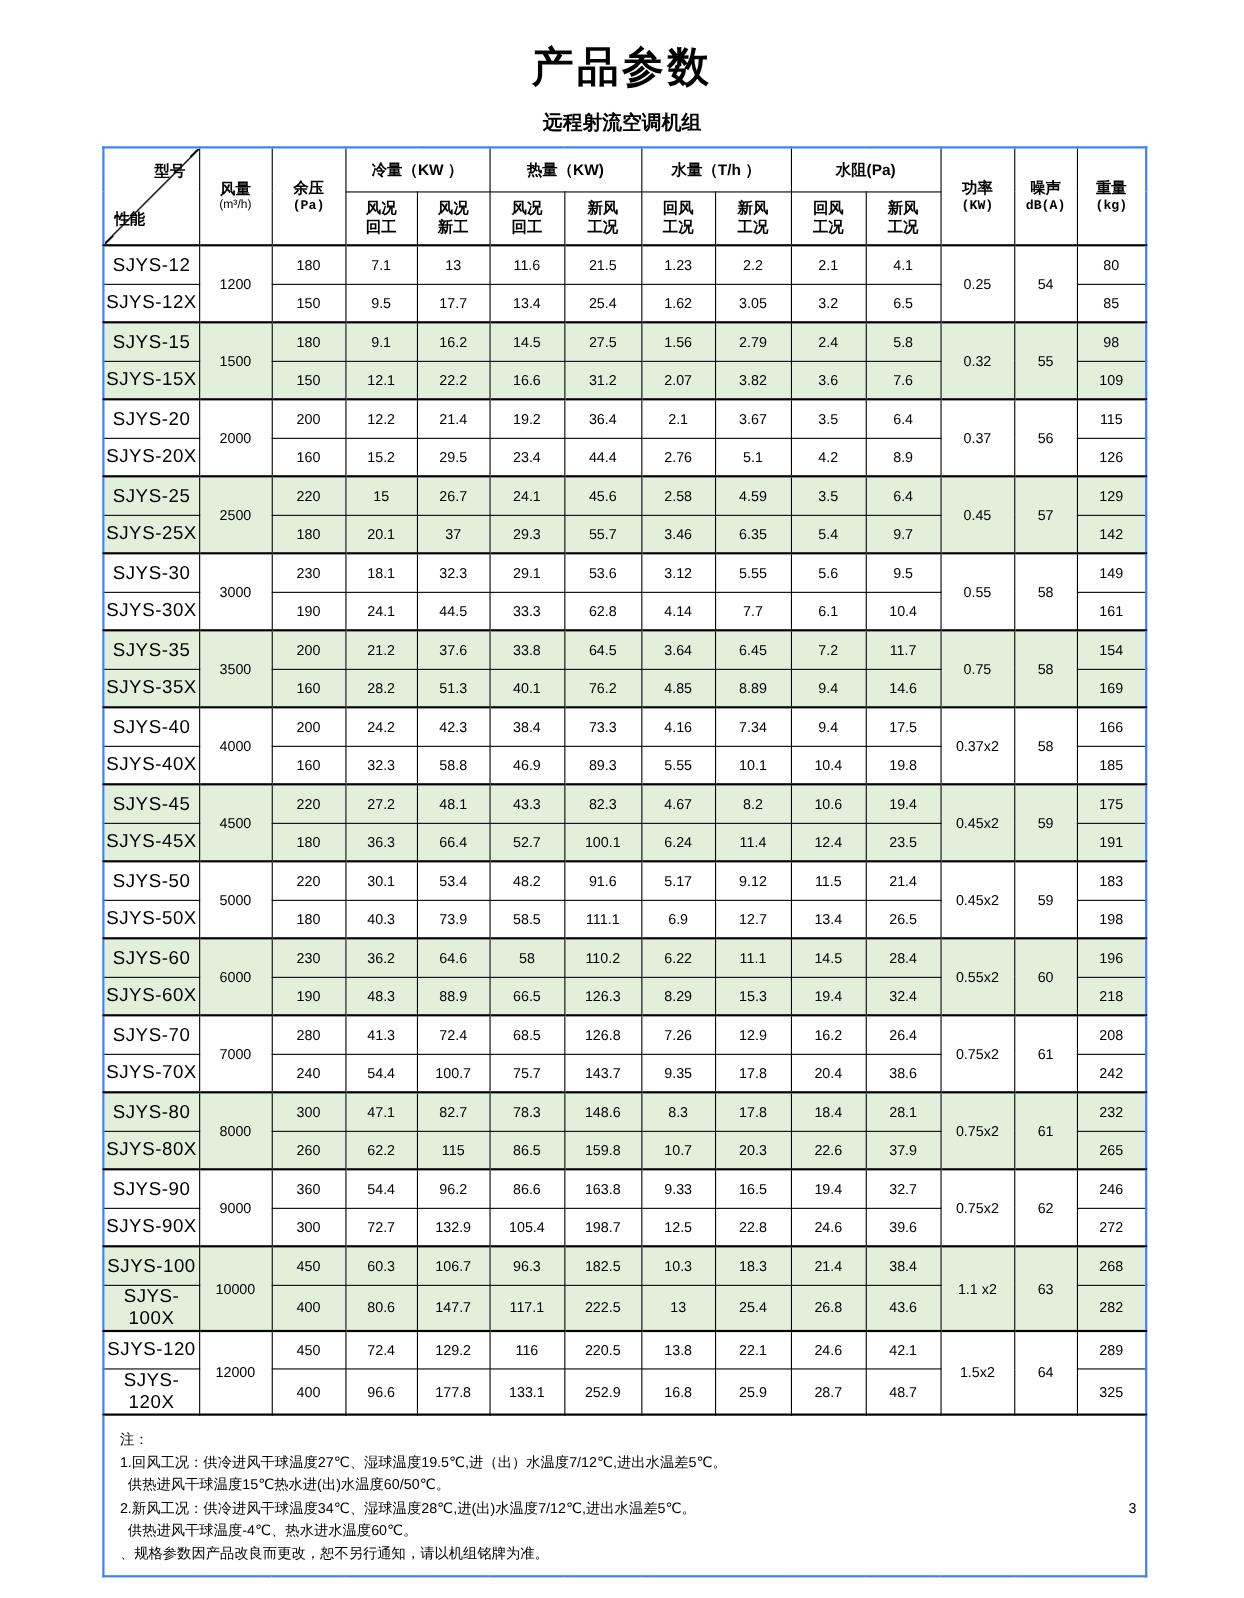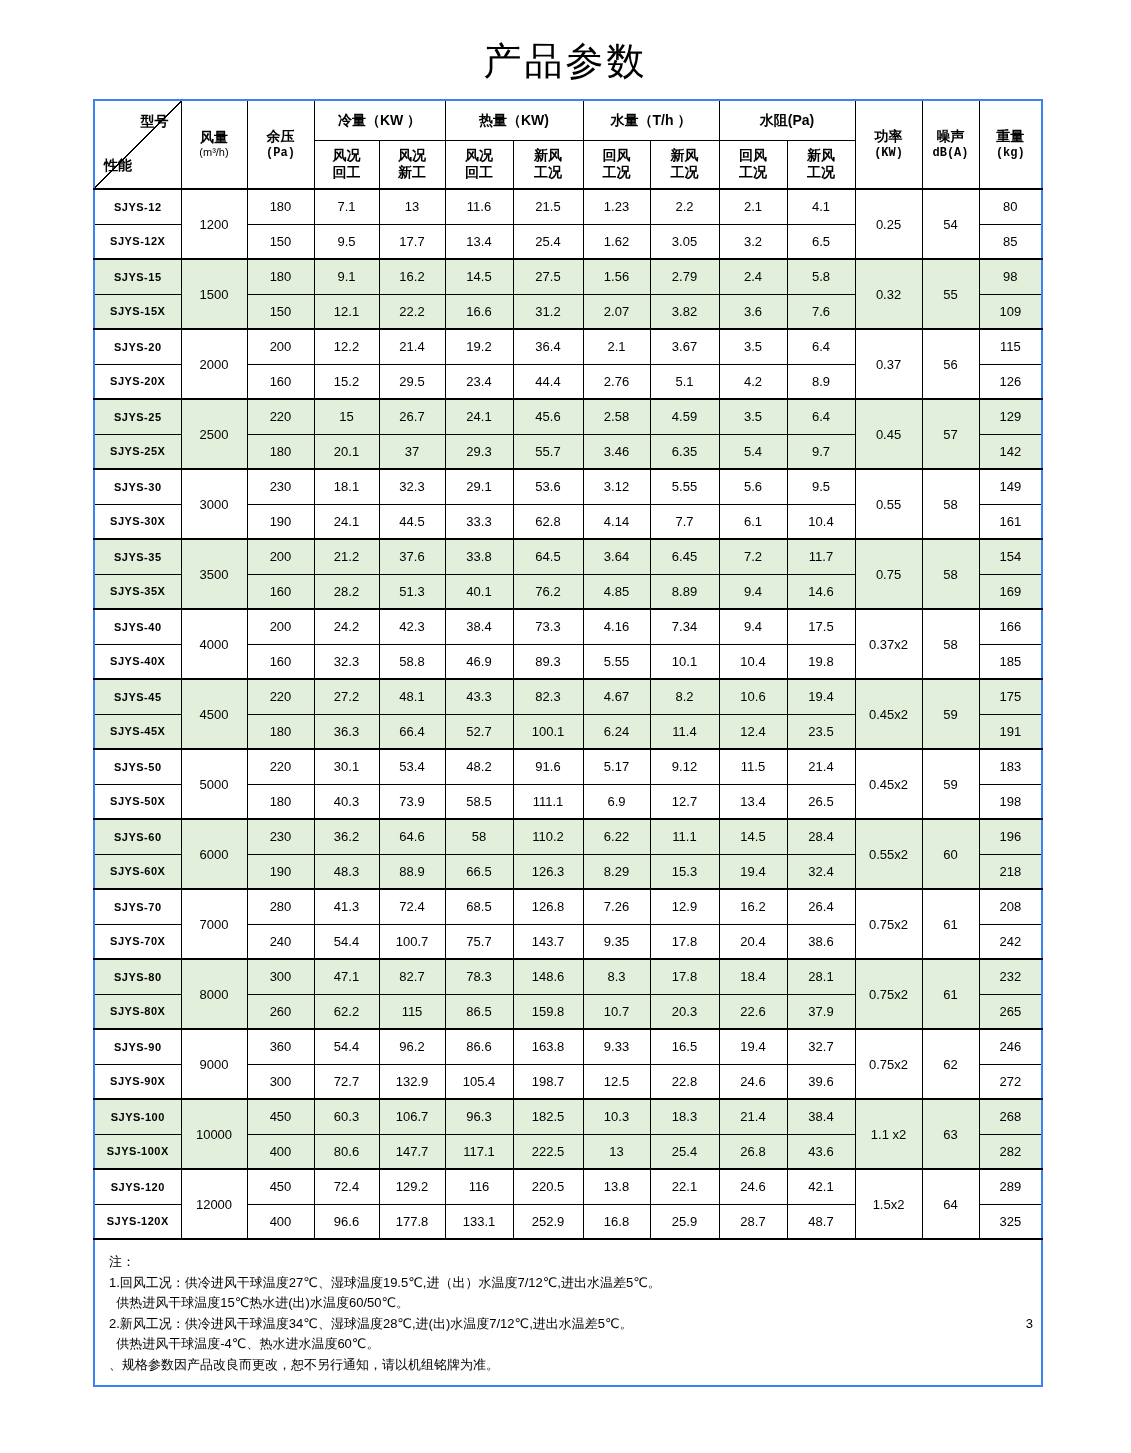--- a/index.html
+++ b/index.html
@@ -4,21 +4,21 @@
 <style>
   * { box-sizing: border-box; }
   html, body { margin: 0; padding: 0; background: #fff; }
   body {
     width: 1131px; height: 1453px;
     font-family: "Liberation Sans", "DejaVu Sans", sans-serif;
     color: #000;
   }
   .page { padding: 22px 93px 0 93px; }
   .title {
-    text-align: center; font-size: 38px; font-weight: 400;
+    text-align: center; font-size: 38px; font-weight: 700;
     letter-spacing: 3px; margin: 14px 0 12px 0;
   }
   .subtitle { text-align: center; font-size: 15px; margin: 0 0 16px 0; }
   .table-title { text-align: center; font-size: 18px; font-weight: 700; margin: 0 0 10px 0; }
 
   table.spec {
     border-collapse: collapse; table-layout: fixed;
     width: 945px; border: 2px solid #3b82f6;
   }
   .spec th, .spec td {
@@ -26,21 +26,21 @@
     padding: 0; overflow: hidden;
   }
   .spec thead th { font-weight: 700; font-size: 14px; line-height: 1.25; }
   .spec thead tr.h1 th { height: 40px; }
   .spec thead tr.h2 th { height: 49px; white-space: pre-line; }
   .spec thead { border-bottom: 2px solid #000; }
   .unit { font-size: 12px; font-weight: 700; font-family: Liberation Mono, monospace; }
   .unit-sm { font-size: 11px; font-weight: 400; }
 
   .spec tbody td { height: 35px; font-size: 13px; }
-  .spec tbody td.model { font-weight: 700; font-size: 11px; letter-spacing: 0.5px; }
+  .spec tbody td.model { font-weight: 400; font-size: 17px; letter-spacing: 0.5px; }
   .spec tr.group-start td { border-top: 2px solid #000; }
   .spec tr.green td { background: #e2efda; }
 
   th.diag { position: relative; background:
     linear-gradient(to bottom right,
       transparent 0, transparent calc(50% - 0.7px),
       #000 calc(50% - 0.7px), #000 calc(50% + 0.7px),
       transparent calc(50% + 0.7px), transparent 100%);
   }
   .diag-top { position: absolute; top: 12px; right: 12px; font-size: 14px; font-weight: 700; }
@@ -52,20 +52,21 @@
     border-top: 2px solid #000;
   }
   .note-line { line-height: 1.58; white-space: pre-wrap; }
   .page-num { position: absolute; right: 8px; top: 76px; font-size: 13px; }
 </style>
 </head>
 <body>
 
 <div class="page">
   <div class="title">产品参数</div>
+  <div class="table-title">远程射流空调机组</div>
 
   <table class="spec">
     <colgroup>
       <col style="width:87px">
         <col style="width:66px">
         <col style="width:67px">
       <col style="width:65px">
         <col style="width:66px">
         <col style="width:68px">
         <col style="width:70px">

